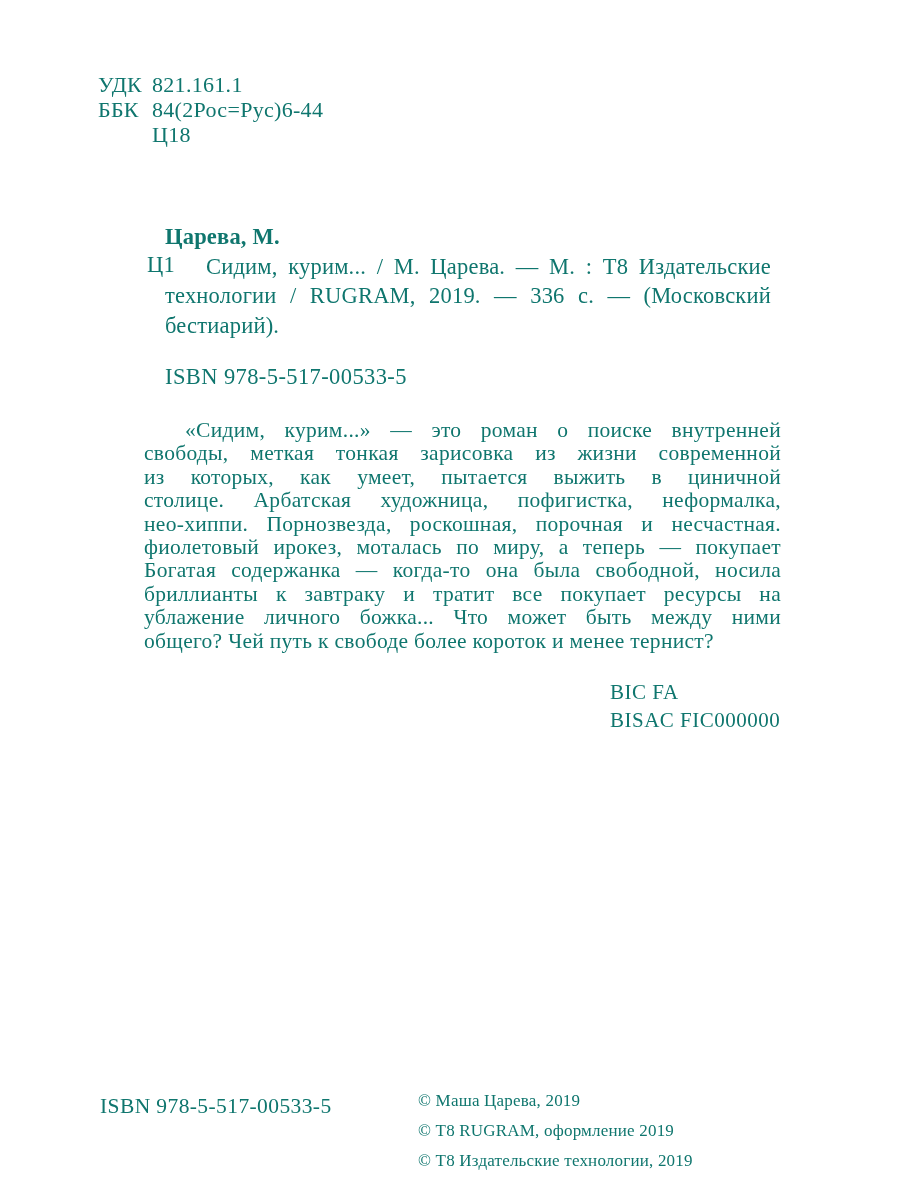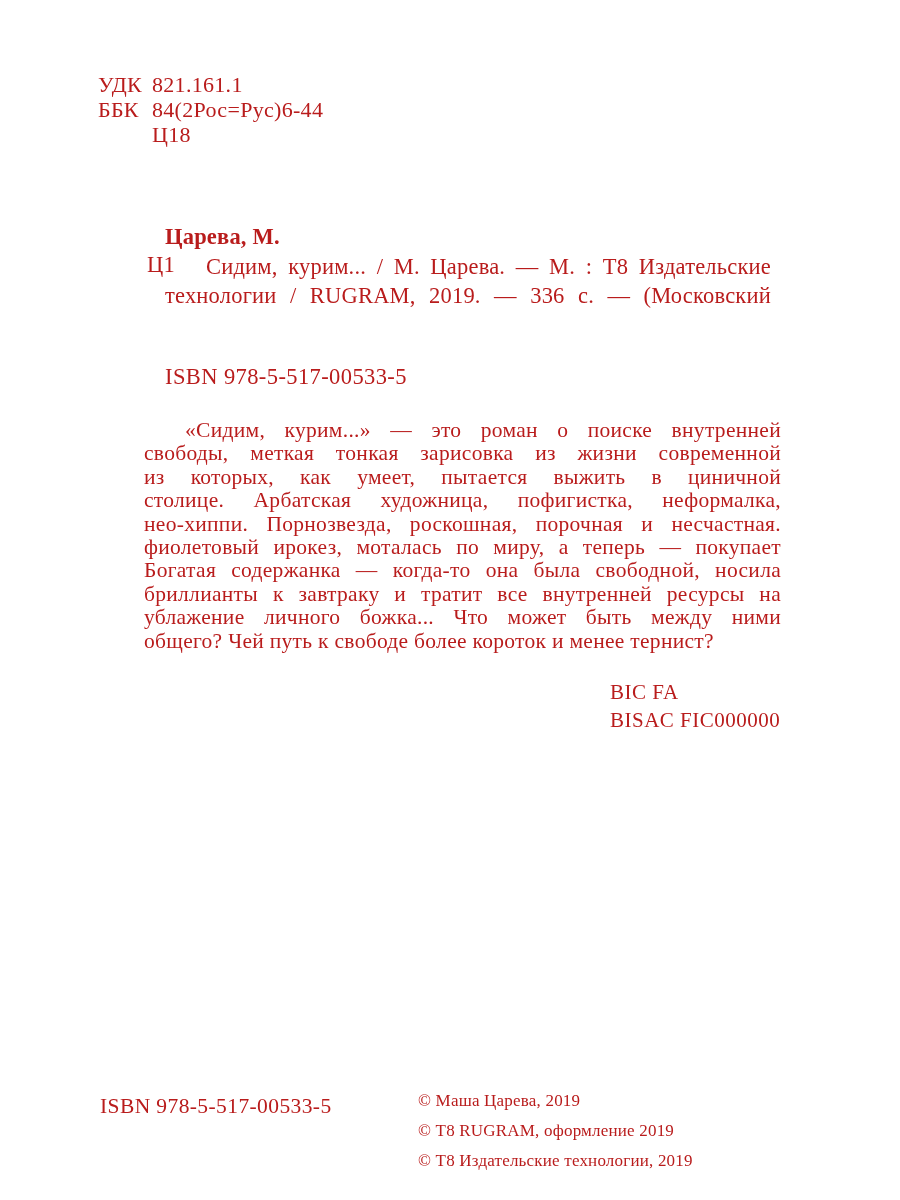--- a/index.html
+++ b/index.html
@@ -5,21 +5,21 @@
   html, body {
     margin: 0;
     padding: 0;
     background: #ffffff;
   }
   .page {
     position: relative;
     width: 900px;
     height: 1200px;
     background: #ffffff;
-    color: #b91c1c;
+    color: #0f766e;
     font-family: "Liberation Serif", "DejaVu Serif", serif;
     overflow: hidden;
   }
 
   
   .catalog {
     position: absolute;
     left: 98px;
     top: 72px;
     font-size: 22px;
@@ -122,33 +122,34 @@
     </div>
     <div class="catalog-sign">Ц18</div>
   </div>
 
   <div class="bib-margin-code">Ц1</div>
 
   <div class="bib">
     <div class="bib-author">Царева, М.</div>
     <div class="jl jl-first">Сидим, курим... / М. Царева. — М. : Т8 Издательские</div>
     <div class="jl">технологии / RUGRAM, 2019. — 336 с. — (Московский</div>
+    <div class="jl jl-end">бестиарий).</div>
   </div>
 
   <div class="isbn-top">ISBN 978-5-517-00533-5</div>
 
   <div class="annotation">
     <div class="jl jl-first">«Сидим, курим...» — это роман о поиске внутренней</div>
     <div class="jl">свободы, меткая тонкая зарисовка из жизни современной</div>
     <div class="jl">из которых, как умеет, пытается выжить в циничной</div>
     <div class="jl">столице. Арбатская художница, пофигистка, неформалка,</div>
     <div class="jl">нео-хиппи. Порнозвезда, роскошная, порочная и несчастная.</div>
     <div class="jl">фиолетовый ирокез, моталась по миру, а теперь — покупает</div>
     <div class="jl">Богатая содержанка — когда-то она была свободной, носила</div>
-    <div class="jl">бриллианты к завтраку и тратит все внутренней ресурсы на</div>
+    <div class="jl">бриллианты к завтраку и тратит все покупает ресурсы на</div>
     <div class="jl">ублажение личного божка... Что может быть между ними</div>
     <div class="jl jl-end">общего? Чей путь к свободе более короток и менее тернист?</div>
   </div>
 
   <div class="codes">
     <div>BIC FA</div>
     <div>BISAC FIC000000</div>
   </div>
 
   <div class="copyrights">

